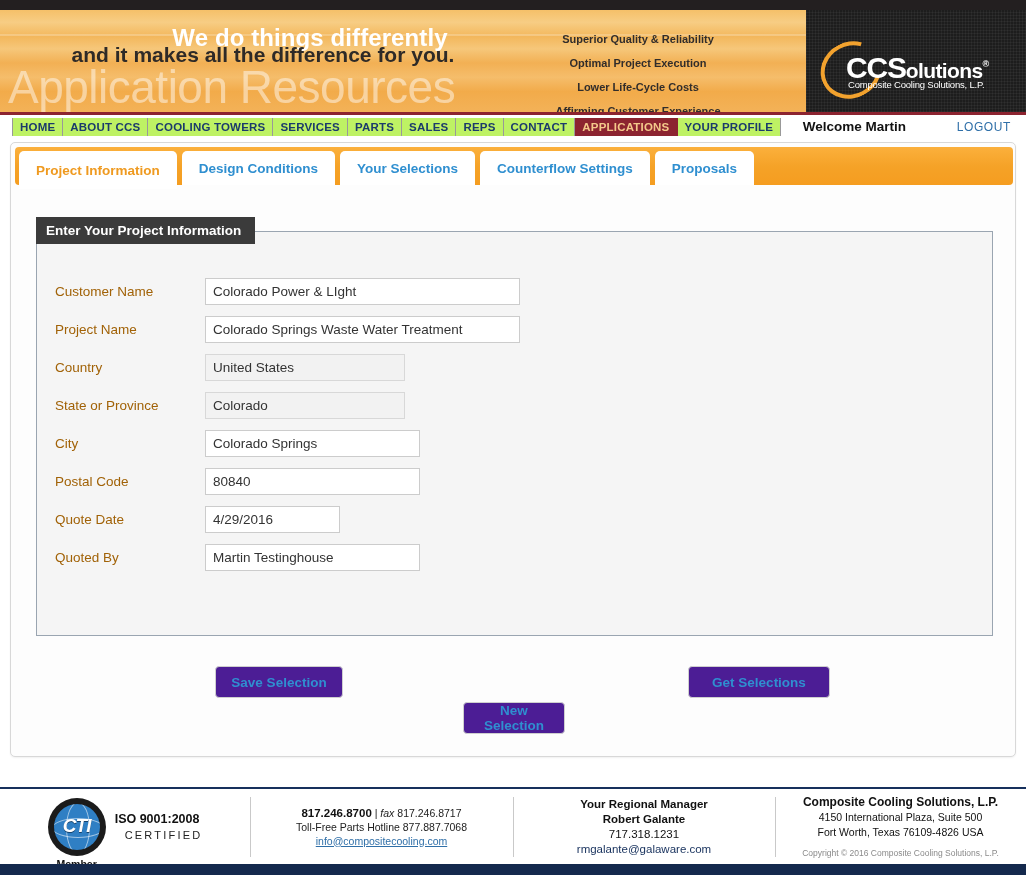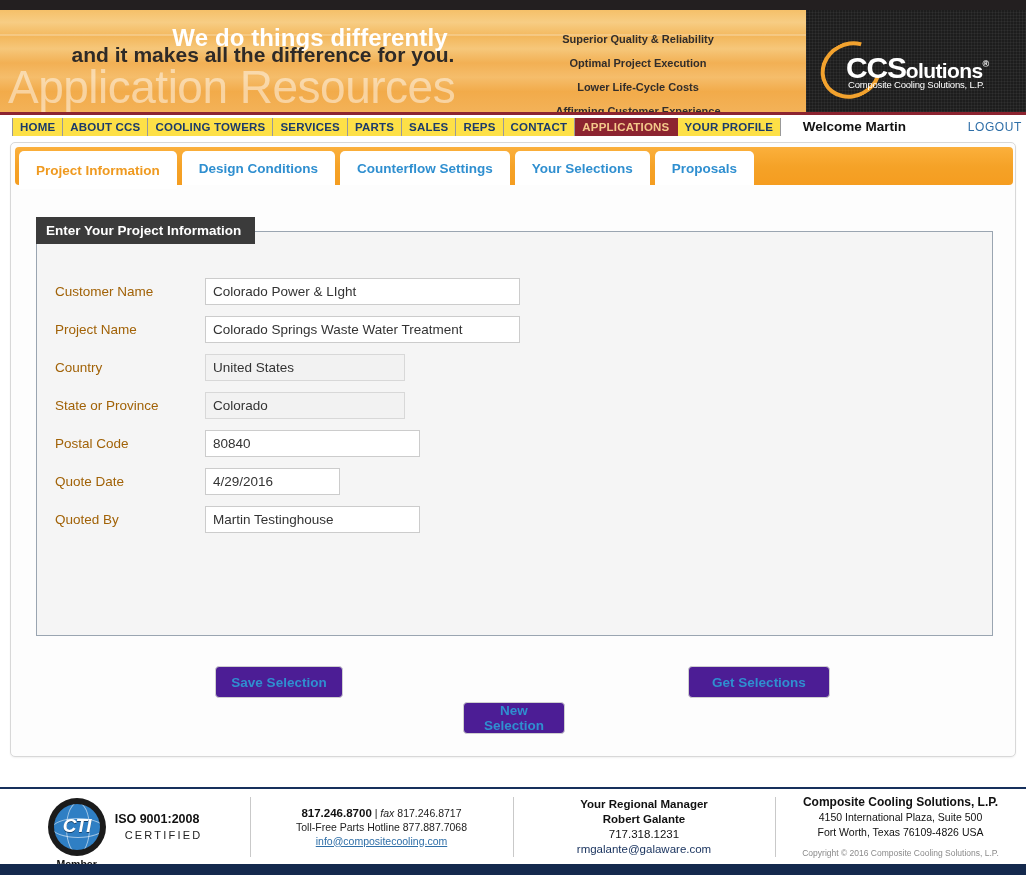--- a/index.html
+++ b/index.html
@@ -140,40 +140,40 @@
     display: flex;
     height: 18px;
   }
   .nav-item {
     font-size: 11.5px;
     font-weight: bold;
     color: #1b3a6b;
     padding: 2px 7px 2px 7px;
     line-height: 14px;
     border-right: 1px solid #999;
-    background: #fde047;
+    background: #bef264;
     letter-spacing: 0.2px;
     cursor: pointer;
     white-space: nowrap;
   }
   .nav-item:first-child { border-left: 1px solid #999; }
   .nav-item.active {
     background: #8c2430;
     color: #f4c98a;
     border-right: 1px solid #8c2430;
   }
   .welcome {
     position: absolute; right: 120px; top: 4px;
     font-size: 13.5px;
     font-weight: bold;
     color: #111;
     white-space: nowrap;
   }
   .logout {
-    position: absolute; right: 4px; top: 5px;
+    position: absolute; right: 15px; top: 5px;
     font-size: 12px;
     color: #2f6fa8;
     letter-spacing: 0.6px;
     cursor: pointer;
     white-space: nowrap;
   }
 
   
   .content-shell {
     position: absolute; top: 142px; left: 10px;
@@ -445,22 +445,22 @@
     <div class="welcome">Welcome Martin</div>
     <div class="logout">LOGOUT</div>
   </div>
 
   <div class="content-shell">
 
     <div class="tabstrip">
       <div class="tabs">
         <div class="tab active">Project Information</div>
         <div class="tab">Design Conditions</div>
+        <div class="tab">Your Selections</div>
         <div class="tab">Counterflow Settings</div>
-        <div class="tab">Your Selections</div>
         <div class="tab">Proposals</div>
       </div>
     </div>
 
     <div class="panel">
       <div class="panel-title">Enter Your Project Information</div>
 
       <div class="form">
 
         <div class="row">
@@ -476,20 +476,24 @@
         <div class="row">
           <div class="lbl">Country</div>
           <input class="w-200 readonly" type="text" readonly="" value="United States" style="">
         </div>
 
         <div class="row">
           <div class="lbl">State or Province</div>
           <input class="w-200 readonly" type="text" readonly="" value="Colorado" style="">
         </div>
 
+        <div class="row">
+          <div class="lbl">City</div>
+          <input class="w-215" type="text" value="Colorado Springs" style="">
+        </div>
 
         <div class="row">
           <div class="lbl">Postal Code</div>
           <input class="w-215" type="text" value="80840" style="">
         </div>
 
         <div class="row">
           <div class="lbl">Quote Date</div>
           <input class="w-135" type="text" value="4/29/2016" style="">
         </div>

